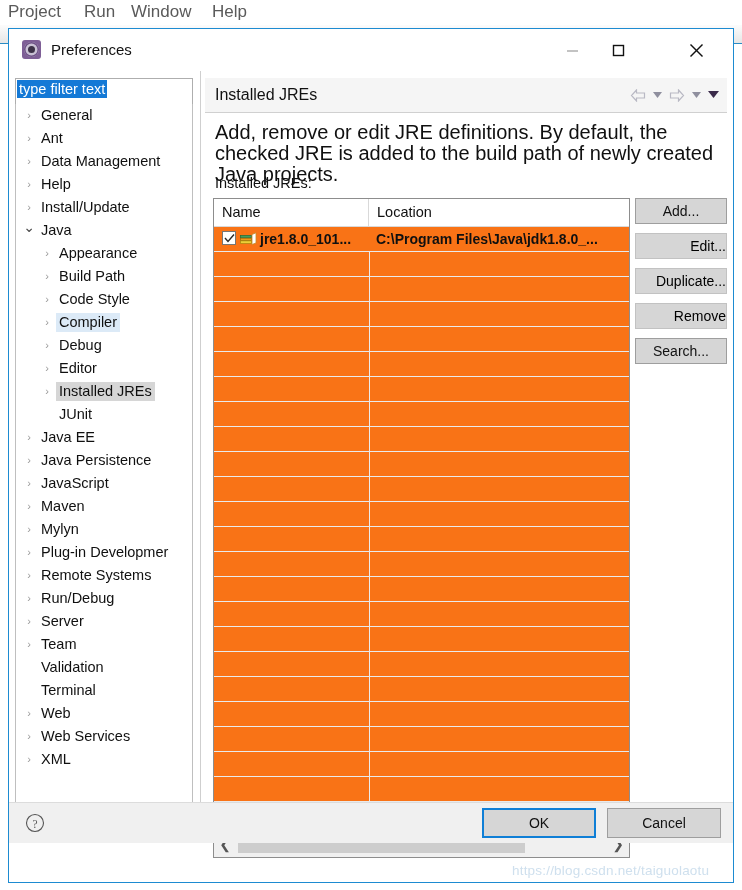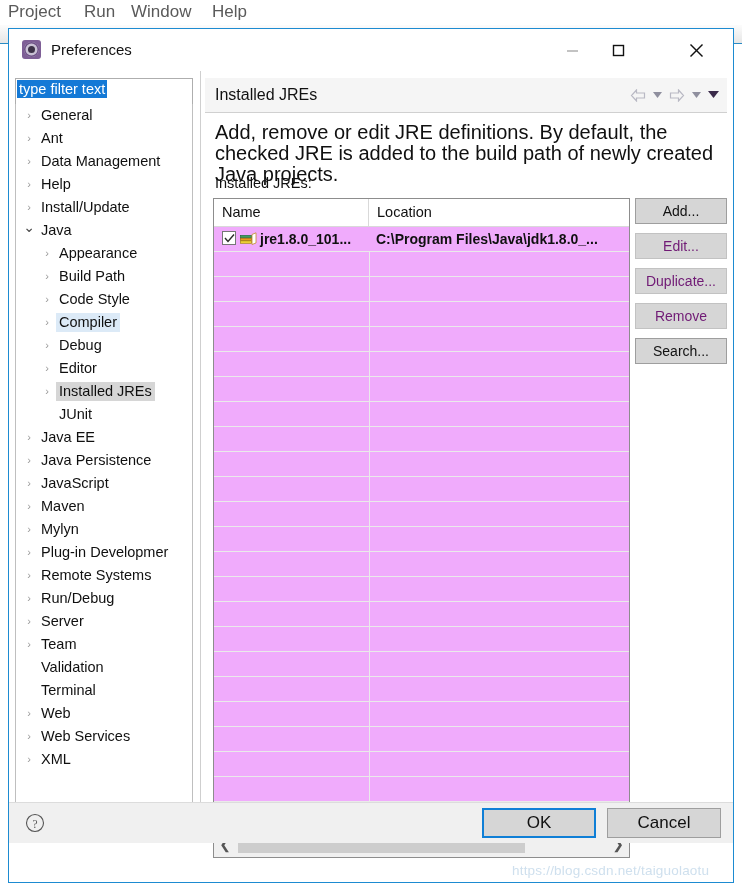--- a/index.html
+++ b/index.html
@@ -112,21 +112,21 @@
   #nav-icons .nav-btn{display:flex;align-items:center;justify-content:center;height:18px;}
 
   #page-desc{
     position:absolute;left:10px;top:44px;width:500px;font-size:20px;color:#101010;line-height:21px;
   }
   #list-label{position:absolute;left:10px;top:96px;font-size:14.5px;color:#101010;line-height:19px;}
 
   
   #table-box{
     position:absolute;left:8px;top:120px;width:417px;height:660px;
-    border:1px solid #8d8d8d;background:#f0abfc;box-sizing:border-box;overflow:hidden;
+    border:1px solid #8d8d8d;background:#f97316;box-sizing:border-box;overflow:hidden;
   }
   #thead{position:relative;height:27px;background:#ffffff;border-bottom:1px solid #d9d9d9;}
   #thead .th{
     position:absolute;top:0;height:27px;line-height:27px;font-size:14.5px;color:#101010;
     padding-left:8px;box-sizing:border-box;white-space:nowrap;
   }
   #thead .th-name{left:0;width:155px;border-right:1px solid #d9d9d9;}
   #thead .th-loc{left:155px;right:0;}
   #tbody{position:relative;height:604px;}
   .grid-row{position:relative;height:24px;border-bottom:1px solid #eaeaea;}
@@ -158,31 +158,31 @@
   #table-hscroll .sb-thumb{position:absolute;left:24px;top:3px;width:287px;height:19px;background:#cdcdcd;}
 
   
   #side-buttons{position:absolute;left:430px;top:120px;width:92px;}
   .sbtn{
     display:block;width:92px;height:26px;margin-bottom:9px;
     background:#d6d6d6;border:1px solid #9e9e9e;box-sizing:border-box;
     font-family:"Liberation Sans","DejaVu Sans",sans-serif;font-size:14px;color:#111;
     cursor:default;padding:0;line-height:24px;
   }
-  .sbtn.disabled{color:#701a75;border-color:#c2c2c2;}
+  .sbtn.disabled{color:#000000;border-color:#c2c2c2;text-align:right;}
 
   
   #footer{
     position:absolute;left:0;bottom:0;width:724px;height:40px;background:#f0f0f0;border-top:1px solid #dcdcdc;
   }
   #help-icon{position:absolute;left:16px;top:10px;width:20px;height:20px;}
   .fbtn{
     position:absolute;top:5px;width:114px;height:30px;background:#d6d6d6;
     border:1px solid #9e9e9e;box-sizing:border-box;
-    font-family:"Liberation Sans","DejaVu Sans",sans-serif;font-size:17px;color:#111;
+    font-family:"Liberation Sans","DejaVu Sans",sans-serif;font-size:14px;color:#111;
     cursor:default;padding:0;
   }
   #btn-ok{right:137px;border:2px solid #0f7fd6;}
   #btn-cancel{right:12px;}
 
   #watermark{
     position:absolute;left:512px;top:863px;font-size:13.5px;color:#cfe0ee;
     letter-spacing:.2px;white-space:nowrap;pointer-events:none;
   }
 </style>

